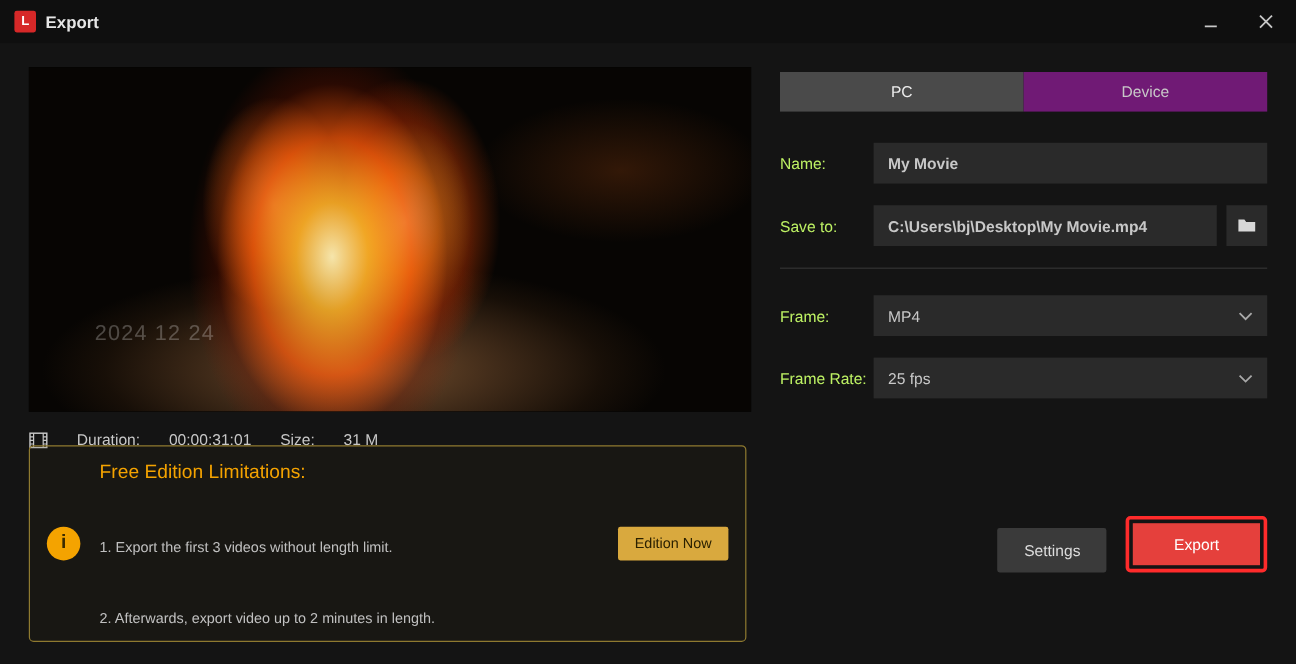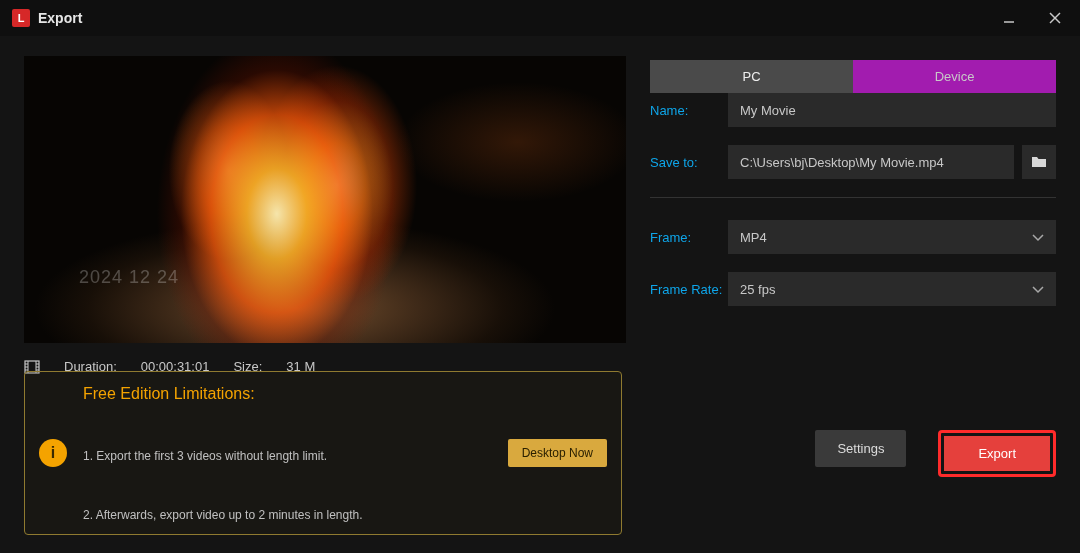--- a/index.html
+++ b/index.html
@@ -108,60 +108,62 @@
 
     .right-col {
       flex: 1;
       min-width: 0;
       padding-top: 4px;
     }
 
     .tab-row {
       display: flex;
       gap: 0;
+      margin-bottom: 26px;
     }
     .tab {
       flex: 1;
       text-align: center;
       padding: 9px 0;
-      background: #a21caf;
+      background: #701a75;
       color: #c8c8c8;
       cursor: pointer;
       font-size: 13px;
     }
     .tab.active {
       background: #4a4a4a;
       color: #eee;
     }
 
     .form-row {
       display: flex;
       align-items: center;
       margin-bottom: 18px;
     }
     .form-label {
       flex: 0 0 78px;
-      color: #0ea5e9;
+      color: #bef264;
       font-size: 13px;
     }
     .form-control {
       flex: 1;
       display: flex;
       align-items: center;
       gap: 8px;
     }
     .text-input {
       flex: 1;
       height: 34px;
       background: #2a2a2a;
       border: none;
       color: #c8c8c8;
       padding: 0 12px;
       font-size: 13px;
       outline: none;
+      font-weight: bold;
     }
     .browse-btn {
       width: 34px;
       height: 34px;
       background: #2a2a2a;
       display: flex;
       align-items: center;
       justify-content: center;
       cursor: pointer;
     }
@@ -247,22 +249,22 @@
       padding: 7px 14px;
       font-size: 12px;
       border-radius: 2px;
       cursor: pointer;
       flex-shrink: 0;
     }
 
     .footer-right {
       margin-left: auto;
       display: flex;
-      align-items: flex-start;
-      gap: 32px;
+      align-items: flex-end;
+      gap: 16px;
     }
     .settings-btn {
       background: #3a3a3a;
       color: #dcdcdc;
       border: none;
       padding: 11px 22px;
       font-size: 13px;
       cursor: pointer;
       border-radius: 2px;
     }
@@ -391,21 +393,21 @@
 </div>
 
 <div class="footer">
   <div class="limitations-box">
     <div class="info-circle">i</div>
     <div class="limitations-text">
       <div class="limitations-title">Free Edition Limitations:</div>
       <div class="line">1. Export the first 3 videos without length limit.</div>
       <div class="line">2. Afterwards, export video up to 2 minutes in length.</div>
     </div>
-    <button class="upgrade-btn">Desktop Now</button>
+    <button class="upgrade-btn">Edition Now</button>
   </div>
 
   <div class="footer-right">
     <button class="settings-btn">Settings</button>
     <div class="export-btn-wrap">
       <button class="export-btn">Export</button>
     </div>
   </div>
 </div>
 

